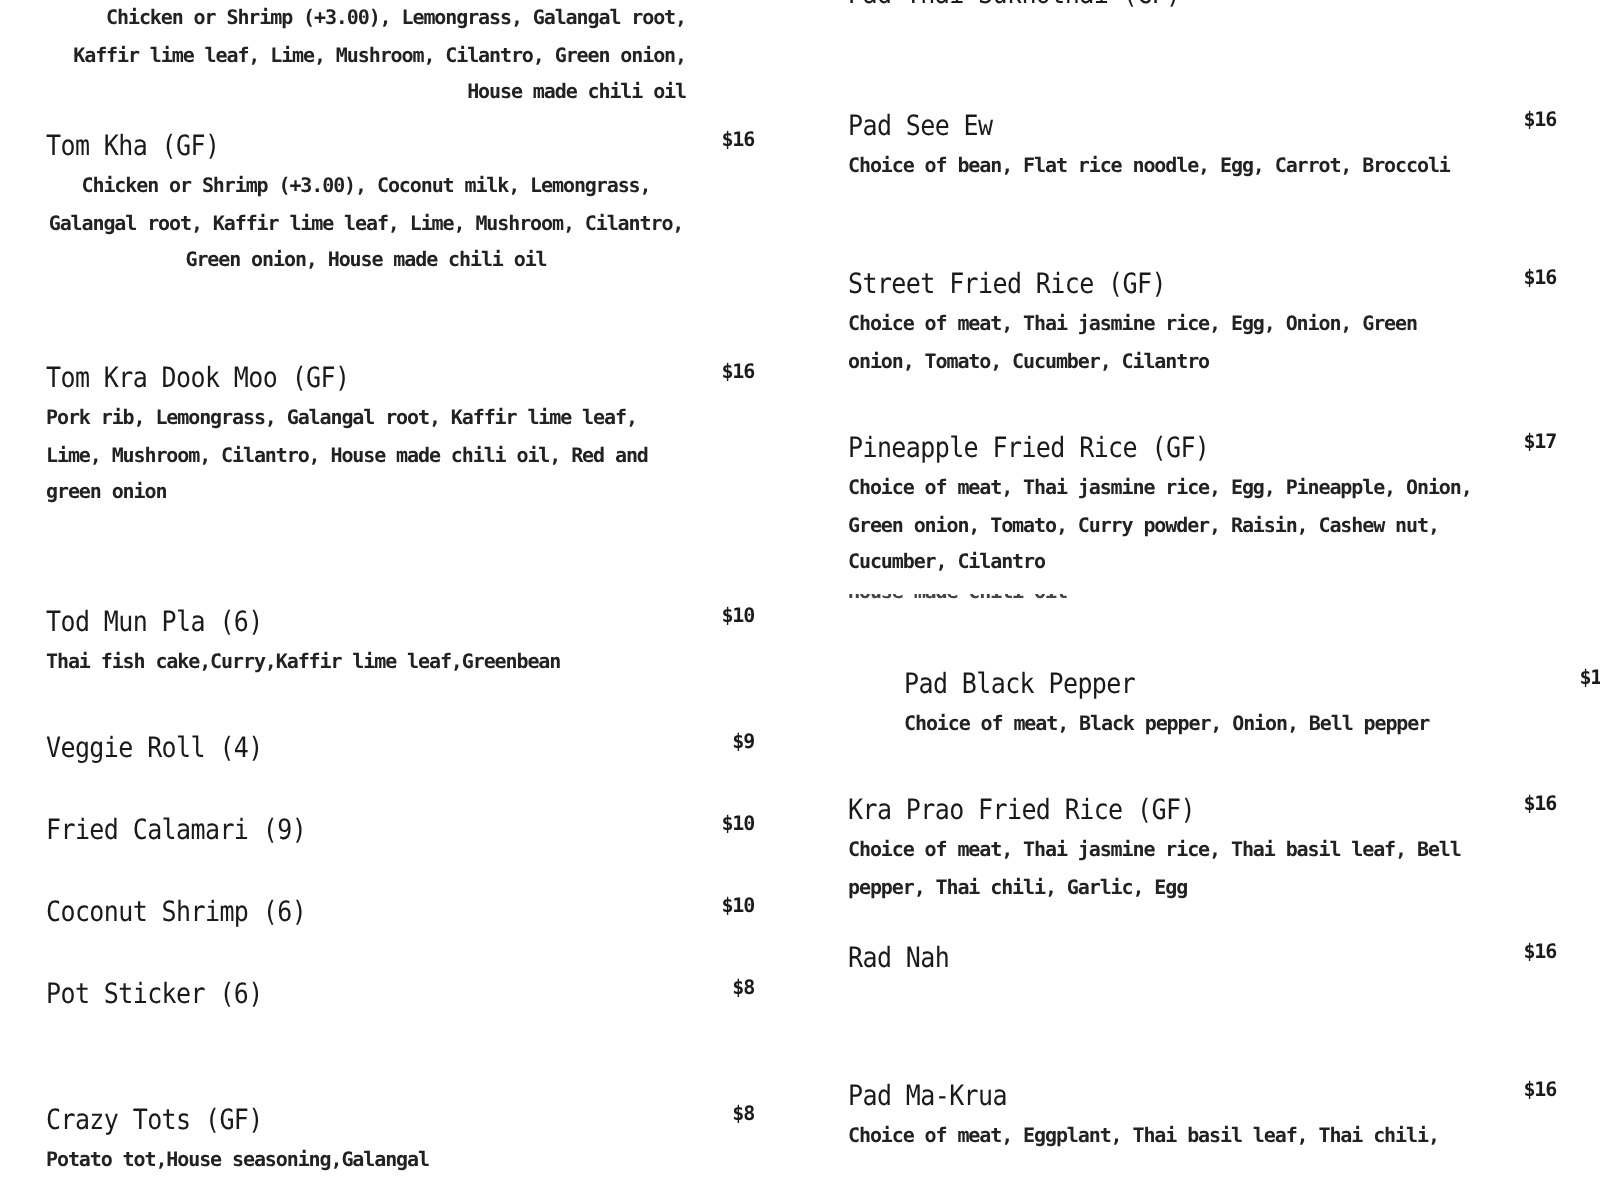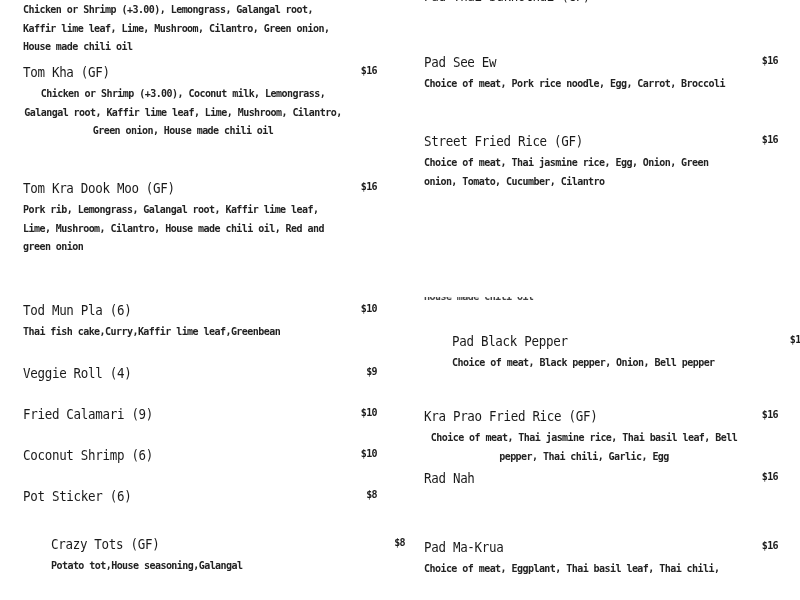--- a/index.html
+++ b/index.html
@@ -61,20 +61,21 @@
       letter-spacing: -0.55px;
       line-height: 18.7px;
       color: #222222;
       width: 320px;
       margin-top: 1px;
     }
     .desc-only {
       position: absolute;
       left: 0;
       width: 320px;
+      text-align: right;
     }
     .partial-line {
       position: absolute;
       left: 0;
       font-family: "DejaVu Sans Mono", monospace;
       font-size: 10px;
       font-weight: bold;
       letter-spacing: -0.55px;
       color: #444;
       clip-path: inset(6px 0 0 0);
@@ -132,21 +133,21 @@
     </div>
   </div>
 
   <div class="item" style="top:488px;">
     <div class="item-head">
       <span class="item-name">Pot Sticker (6)</span>
       <span class="item-price">$8</span>
     </div>
   </div>
 
-  <div class="item" style="top:536px;margin-left:28px;">
+  <div class="item" style="top:551px;">
     <div class="item-head">
       <span class="item-name">Crazy Tots (GF)</span>
       <span class="item-price">$8</span>
     </div>
     <div class="item-desc">Potato tot,House seasoning,Galangal</div>
   </div>
 </div>
 
 <div class="col col-right">
 
@@ -155,43 +156,50 @@
       <span class="item-name">Pad Thai Sukhothai (GF)</span>
       <span class="item-price">$16</span>
     </div>
   </div>
 
   <div class="item" style="top:54px;">
     <div class="item-head">
       <span class="item-name">Pad See Ew</span>
       <span class="item-price">$16</span>
     </div>
-    <div class="item-desc">Choice of meat, Pork rice noodle, Egg, Carrot, Broccoli</div>
+    <div class="item-desc">Choice of bean, Flat rice noodle, Egg, Carrot, Broccoli</div>
   </div>
 
   <div class="item" style="top:133px;">
     <div class="item-head">
       <span class="item-name">Street Fried Rice (GF)</span>
       <span class="item-price">$16</span>
     </div>
     <div class="item-desc">Choice of meat, Thai jasmine rice, Egg, Onion, Green onion, Tomato, Cucumber, Cilantro</div>
   </div>
 
+  <div class="item" style="top:215px;">
+    <div class="item-head">
+      <span class="item-name">Pineapple Fried Rice (GF)</span>
+      <span class="item-price">$17</span>
+    </div>
+    <div class="item-desc">Choice of meat, Thai jasmine rice, Egg, Pineapple, Onion, Green onion, Tomato, Curry powder, Raisin, Cashew nut, Cucumber, Cilantro</div>
+  </div>
 
   <div class="partial-line" style="top:291px;">House made chili oil</div>
 
   <div class="item" style="top:333px;margin-left:28px;">
     <div class="item-head">
       <span class="item-name">Pad Black Pepper</span>
       <span class="item-price">$16</span>
     </div>
     <div class="item-desc">Choice of meat, Black pepper, Onion, Bell pepper</div>
   </div>
 
-  <div class="item" style="top:408px;text-align:center;">
+  <div class="item" style="top:396px;">
     <div class="item-head">
       <span class="item-name">Kra Prao Fried Rice (GF)</span>
       <span class="item-price">$16</span>
     </div>
     <div class="item-desc">Choice of meat, Thai jasmine rice, Thai basil leaf, Bell pepper, Thai chili, Garlic, Egg</div>
   </div>
 
   <div class="item" style="top:470px;">
     <div class="item-head">
       <span class="item-name">Rad Nah</span>

